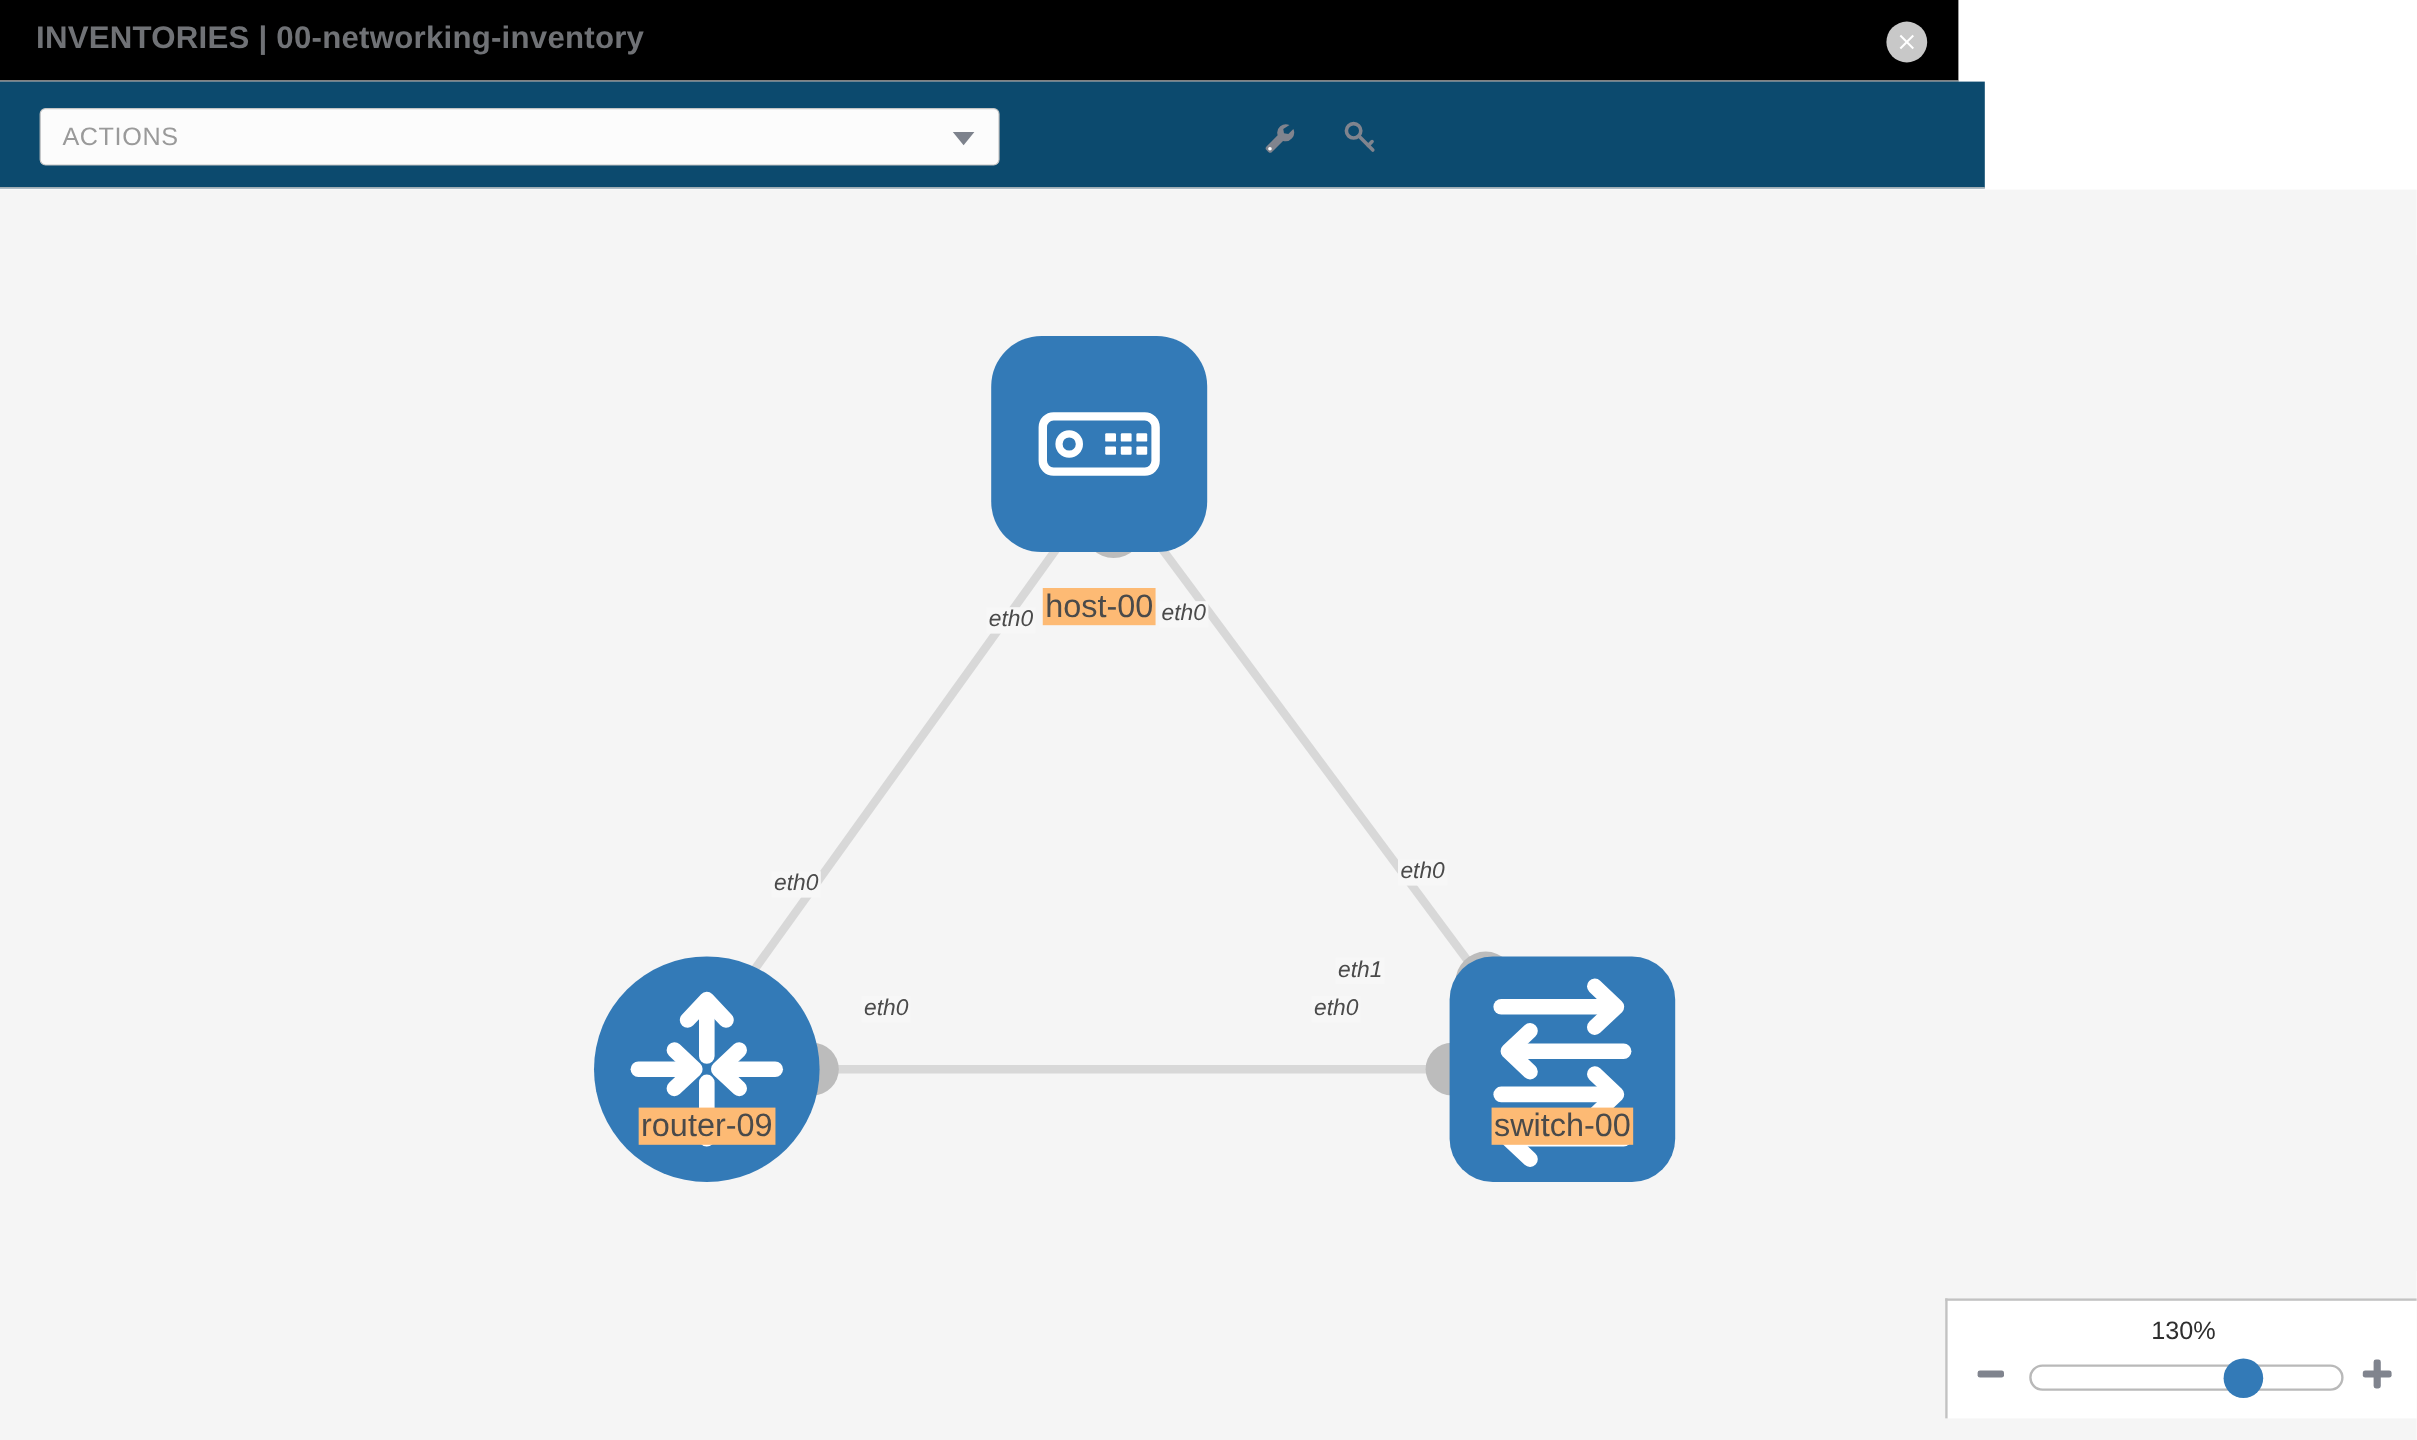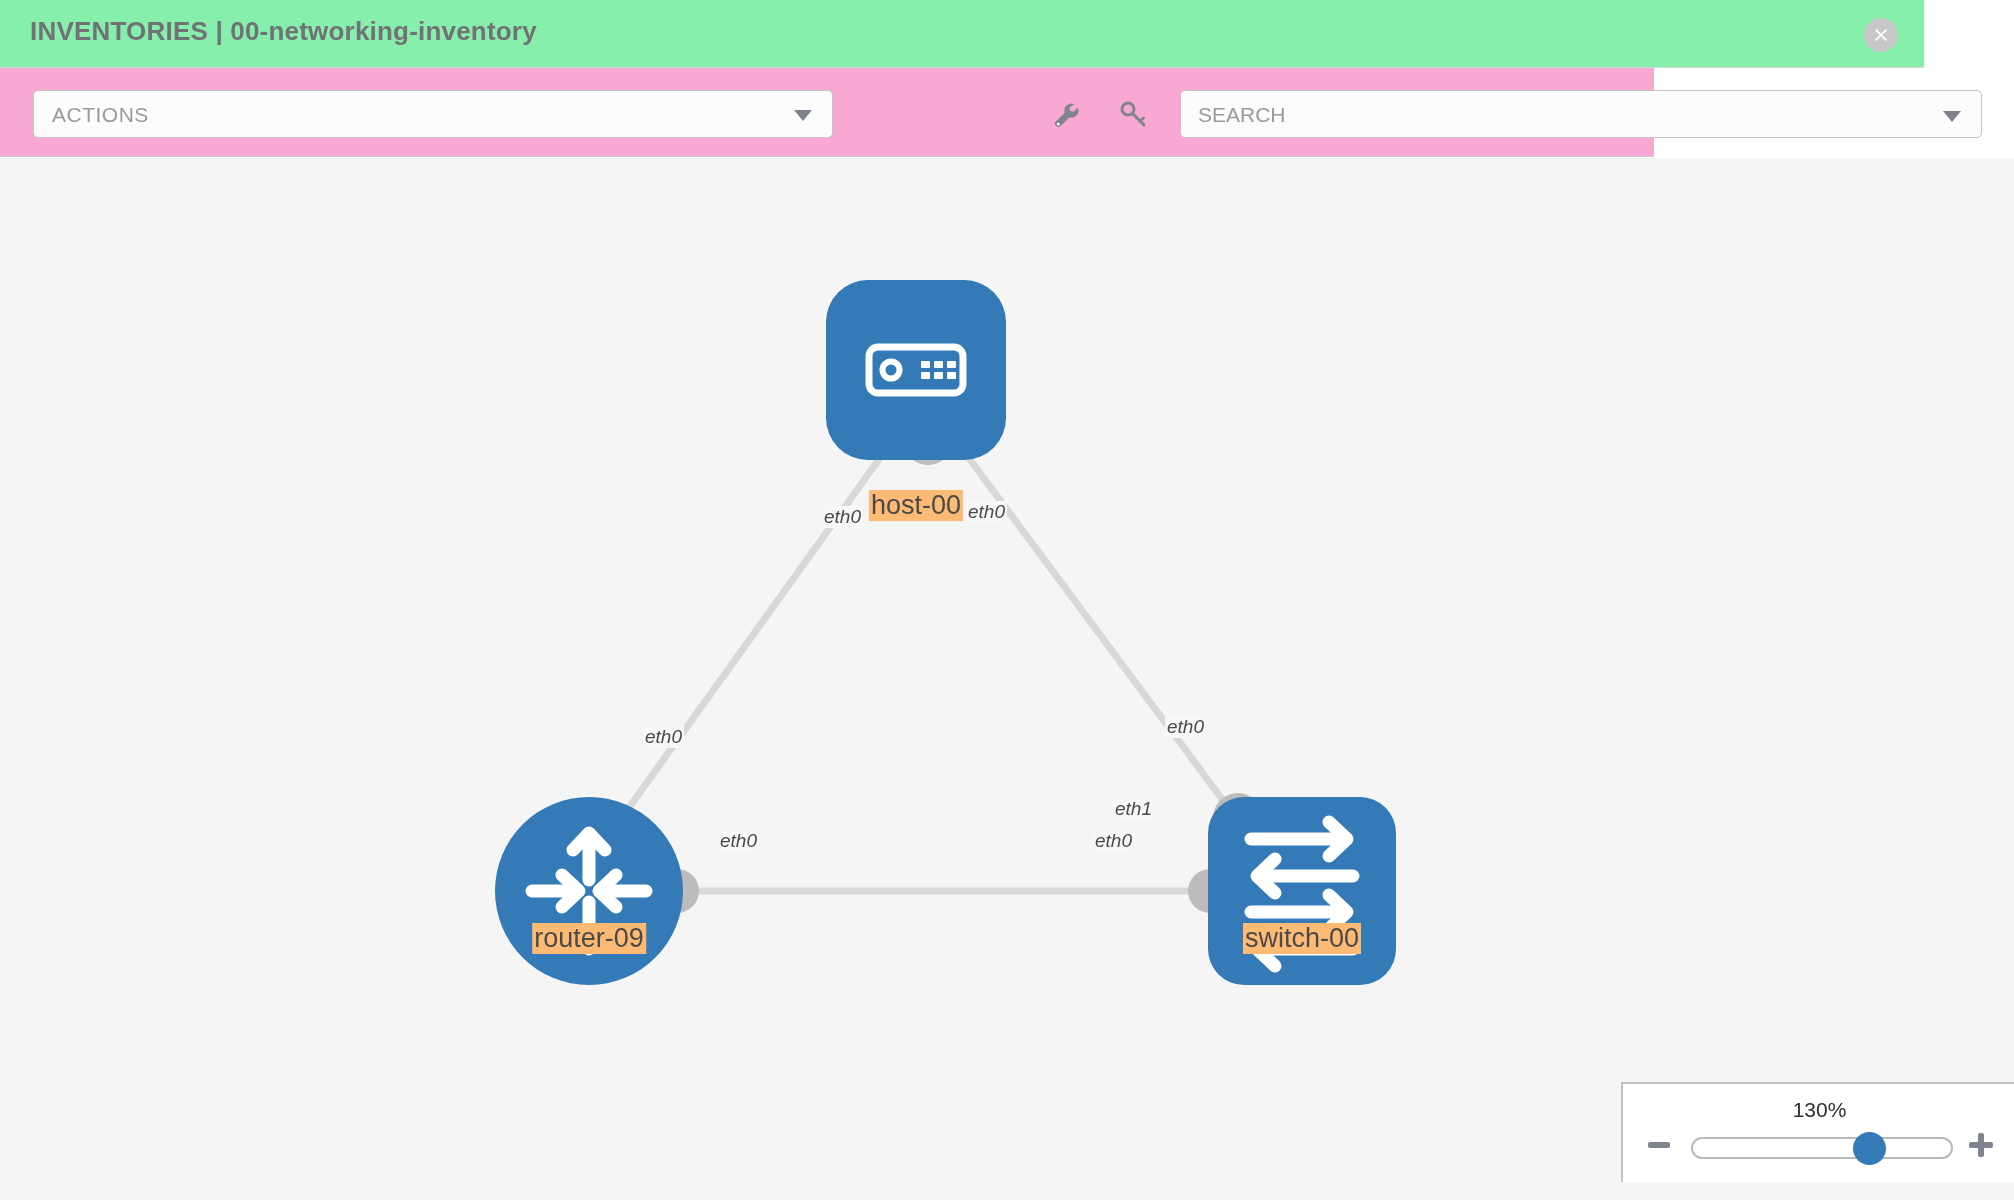--- a/index.html
+++ b/index.html
@@ -15,22 +15,22 @@
     position: relative;
     width: 2014px;
     height: 1200px;
     background: #ffffff;
   }
 
   
   .header {
     position: absolute;
     left: 0; top: 0;
-    width: 1924px; height: 68px;
-    background: #86efac;
+    width: 1632px; height: 68px;
+    background: #000000;
     border-bottom: 1px solid #d8d8d8;
   }
   .page-title {
     position: absolute;
     left: 30px; top: 16px;
     font-size: 26px;
     font-weight: bold;
     color: #707276;
     letter-spacing: 0.2px;
     white-space: nowrap;
@@ -46,21 +46,21 @@
     align-items: center;
     justify-content: center;
   }
   .close-btn svg { display: block; }
 
   
   .toolbar {
     position: absolute;
     left: 0; top: 68px;
     width: 1654px; height: 89px;
-    background: #f9a8d4;
+    background: #0c4a6e;
     border-bottom: 1px solid #c9c9c9;
   }
   .actions-select {
     position: absolute;
     left: 33px; top: 22px;
     width: 800px; height: 48px;
     background: #fcfcfc;
     border: 1px solid #c4c4c4;
     border-radius: 5px;
     cursor: pointer;
@@ -231,24 +231,20 @@
     <div class="tool-icon key">
       <svg width="32" height="32" viewBox="0 0 32 32">
         <g fill="none" stroke="#80848e" stroke-width="3" stroke-linecap="round">
           <circle cx="11" cy="11" r="6"></circle>
           <path d="M15.4 15.4 L27 27"></path>
           <path d="M23.2 23.2 L26.4 20.0"></path>
         </g>
       </svg>
     </div>
 
-    <div class="search-box">
-      <span class="sb-placeholder">SEARCH</span>
-      <span class="caret"></span>
-    </div>
   </div>
 
   <div class="canvas">
 
     <svg class="topology-svg" viewBox="0 0 2014 1042">
 
       <g>
         <line x1="900" y1="272" x2="600" y2="690" stroke="#d8d8d8" stroke-width="7"></line>
         <line x1="948" y1="272" x2="1245" y2="672" stroke="#d8d8d8" stroke-width="7"></line>
         <line x1="680" y1="733" x2="1205" y2="733" stroke="#d8d8d8" stroke-width="7"></line>

